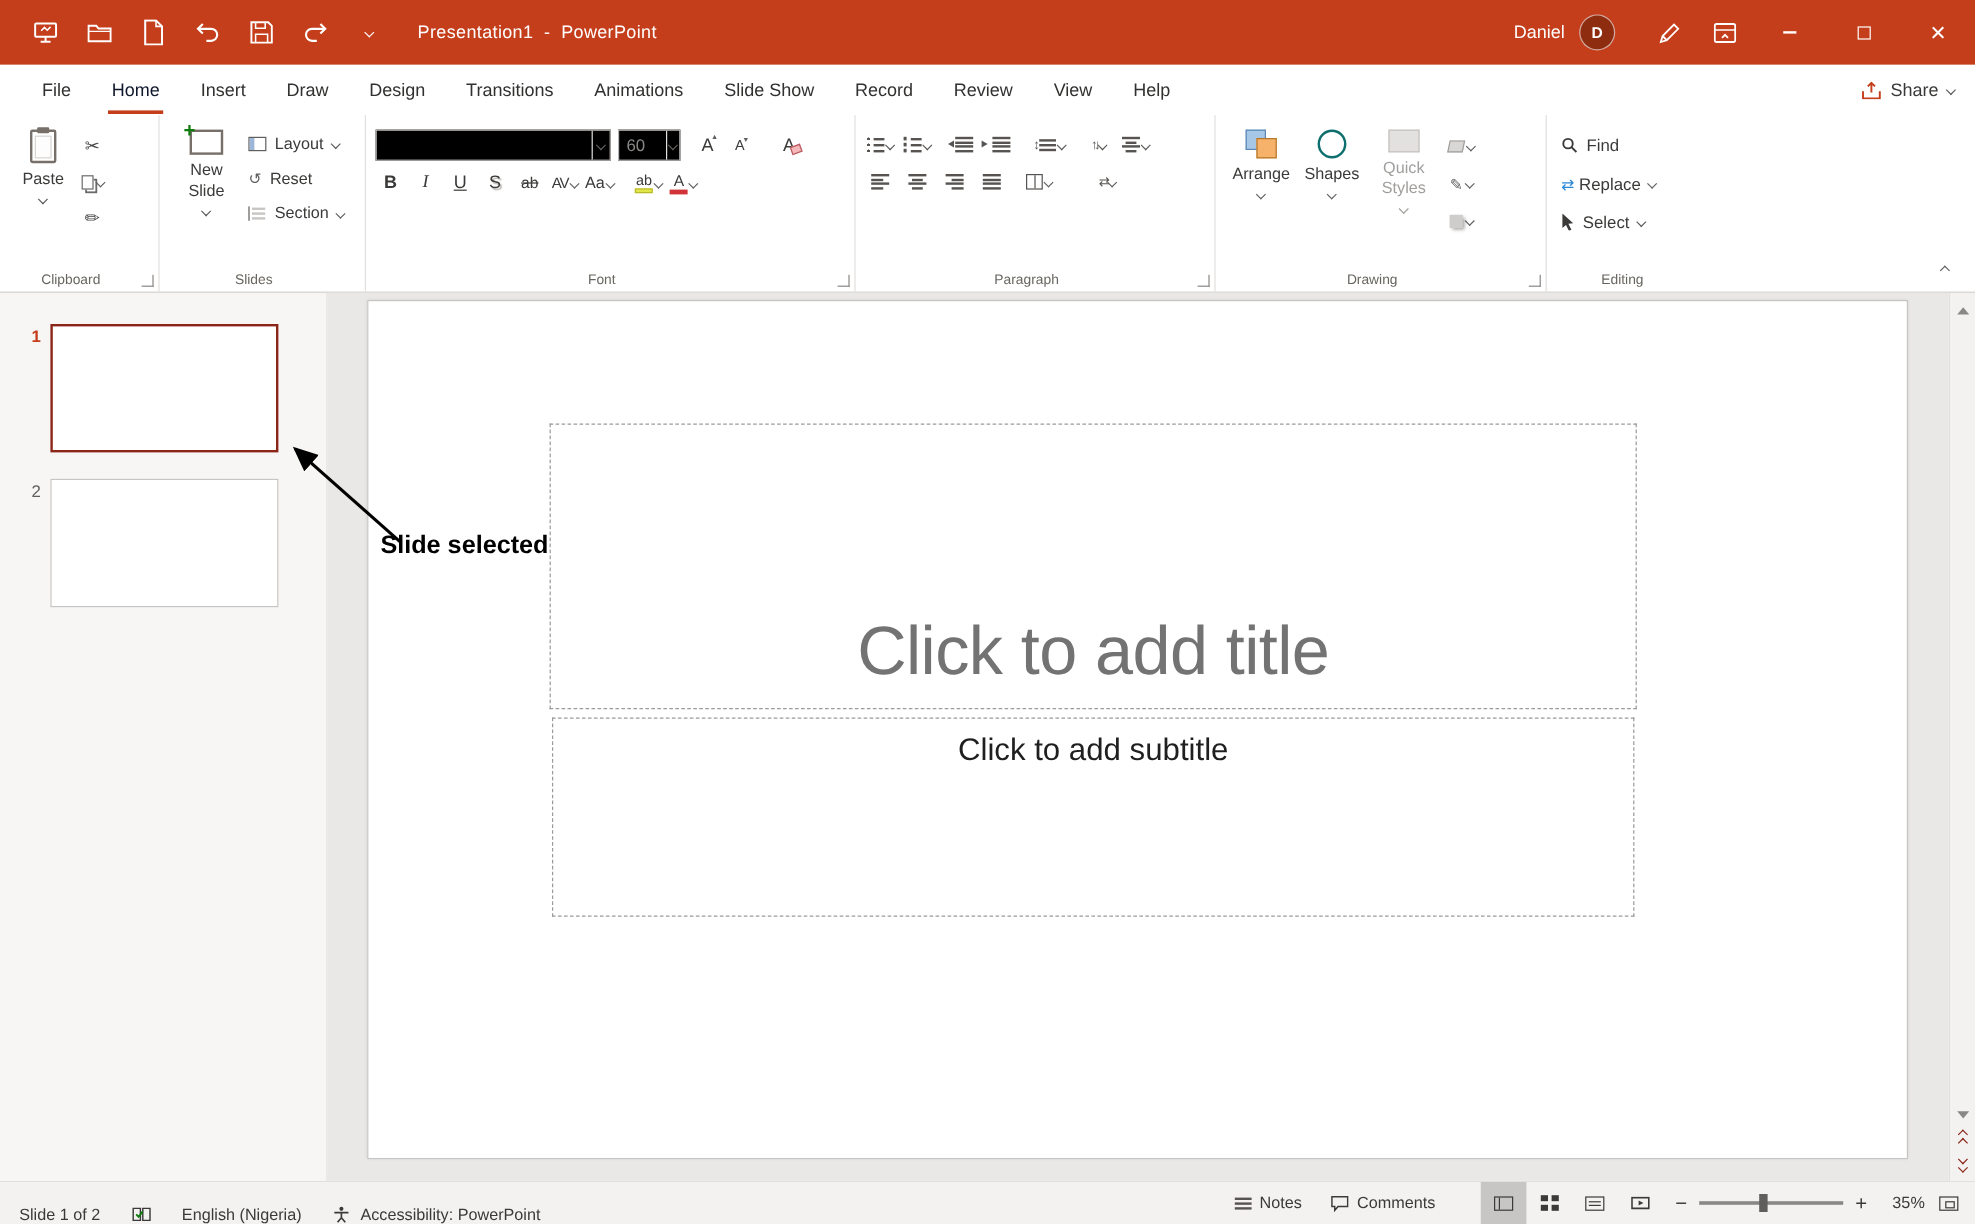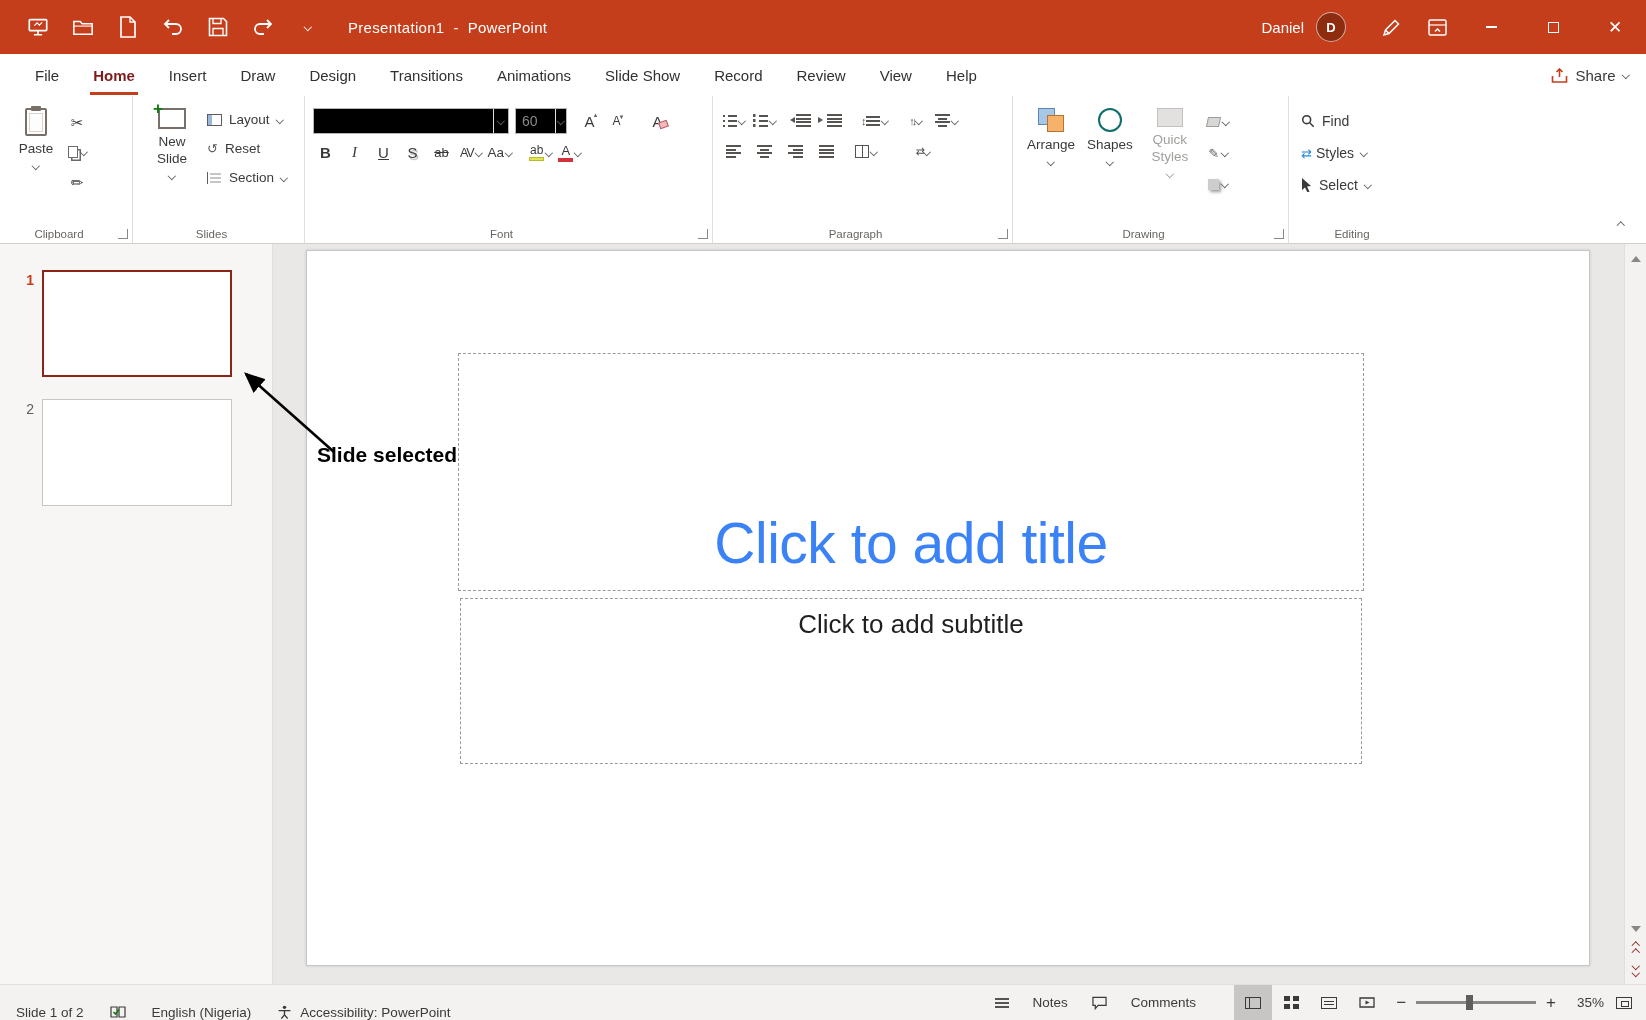--- a/index.html
+++ b/index.html
@@ -18,21 +18,21 @@
   .tb-avatar{width:30px;height:30px;border-radius:50%;background:#8e2c10;display:flex;align-items:center;justify-content:center;font-size:13px;font-weight:700;margin-right:22px;border:1px solid rgba(255,255,255,.6)}
   .tb-icon{width:46px;height:54px;display:flex;align-items:center;justify-content:center}
   .winbtn{width:62px;height:54px;display:flex;align-items:center;justify-content:center}
   .min-glyph{width:11px;height:1.5px;background:#fff}
   .max-glyph{width:11px;height:11px;border:1.4px solid #fff}
   .close-glyph{font-size:17px;line-height:1}
 
   
   .tabrow{height:42px;display:flex;align-items:stretch;background:#fff;padding-left:18px;position:relative}
   .tab{display:flex;align-items:center;padding:0 17px;font-size:15px;color:#323130;position:relative;cursor:default}
-  .tab.active{font-weight:700;color:#7f1d1d}
+  .tab.active{font-weight:400;color:#0f172a}
   .tab.active::after{content:"";position:absolute;left:14px;right:14px;bottom:1px;height:3px;background:#c43e1c}
   .share{position:absolute;right:18px;top:0;height:42px;display:flex;align-items:center;gap:7px;font-size:15px}
   .share svg{display:block}
 
   
   .ribbon{height:148px;border-bottom:1px solid #d2d0ce;display:flex;position:relative;background:#fff}
   .group{position:relative;border-right:1px solid #e1dfdd;padding:6px 6px 20px 8px;display:flex}
   .glabel{position:absolute;bottom:3px;left:0;right:14px;text-align:center;font-size:11.5px;color:#696661}
   .launcher{position:absolute;right:4px;bottom:4px;width:10px;height:10px;border-right:1.4px solid #8a8886;border-bottom:1.4px solid #8a8886}
   .bigbtn{display:flex;flex-direction:column;align-items:center;justify-content:flex-start;gap:5px;padding:6px 6px 2px;min-width:56px;font-size:13.5px;color:#3b3a39;background:none;border:none;cursor:default;font-family:inherit}
@@ -114,21 +114,21 @@
   .thumbs{width:273px;background:#f7f6f5;border-right:1px solid #e1dfdd;padding-top:26px}
   .thumb-row{display:flex;gap:8px;padding-left:18px;margin-bottom:22px}
   .tnum{width:16px;text-align:right;font-size:14px;color:#605e5c;padding-top:2px}
   .thumb-row.selected .tnum{color:#c43e1c;font-weight:700}
   .thumb{width:190px;height:107px;background:#fff;border:1px solid #c8c6c4}
   .thumb-row.selected .thumb{border:2.5px solid #8a2518}
   .canvas{flex:1;background:#e9e8e7;position:relative}
   .slide{position:absolute;left:33px;top:6px;width:1284px;height:716px;background:#fff;border:1px solid #c7c5c3;box-shadow:0 0 3px rgba(0,0,0,.12)}
   .ph{position:absolute;border:1.2px dashed #9a9a9a}
   .ph.title{left:151px;top:102px;width:906px;height:238px;display:flex;align-items:flex-end;justify-content:center;padding-bottom:14px}
-  .ph.title .txt{font-size:57px;font-weight:300;color:#3b82f6;letter-spacing:-.5px}
+  .ph.title .txt{font-size:57px;font-weight:300;color:#737373;letter-spacing:-.5px}
   .ph.subtitle{left:153px;top:347px;width:902px;height:166px;display:flex;justify-content:center;padding-top:10px}
   .ph.subtitle .txt{font-size:26px;color:#1f1f1f}
 
   
   .vscroll{width:22px;background:#f3f2f1;border-left:1px solid #e1dfdd;display:flex;flex-direction:column;align-items:center;padding:5px 0}
   .tri{width:0;height:0;border-left:5px solid transparent;border-right:5px solid transparent}
   .tri.up{border-bottom:6px solid #8a8886}
   .tri.down{border-top:6px solid #8a8886}
   .sbtn{height:20px;display:flex;align-items:center;justify-content:center;width:100%}
   .strack{flex:1}
@@ -137,21 +137,21 @@
 
   
   .annotation-layer{position:absolute;left:0;top:0;width:1646px;height:1020px;pointer-events:none}
   .annotation-text{position:absolute;left:317px;top:443px;font-size:21px;font-weight:700;color:#000}
 
   
   .statusbar{height:36px;background:#f3f2f1;border-top:1px solid #e1dfdd;display:flex;align-items:flex-end;font-size:13.5px;color:#3b3a39}
   .sb-left{display:flex;align-items:center;gap:26px;padding-left:16px}
   .sb-item{display:flex;align-items:center;gap:8px}
   .sb-right{margin-left:auto;display:flex;align-items:center;height:100%}
-  .sb-btn{display:flex;align-items:center;gap:24px;padding:0 12px;height:100%}
+  .sb-btn{display:flex;align-items:center;gap:7px;padding:0 12px;height:100%}
   .vbtn{width:38px;height:100%;display:flex;align-items:center;justify-content:center}
   .vbtn.active{background:#c8c6c4}
   .nv-icon{width:16px;height:12px;border:1.3px solid #3b3a39;position:relative}
   .nv-icon::before{content:"";position:absolute;left:3px;top:0;bottom:0;width:1.3px;background:#3b3a39}
   .ss-icon{width:15px;height:13px;background-image:linear-gradient(#3b3a39,#3b3a39),linear-gradient(#3b3a39,#3b3a39),linear-gradient(#3b3a39,#3b3a39),linear-gradient(#3b3a39,#3b3a39);background-repeat:no-repeat;background-size:6px 5px,6px 5px,6px 5px,6px 5px;background-position:0 0,100% 0,0 100%,100% 100%}
   .rv-icon{width:16px;height:12px;border:1.3px solid #3b3a39;position:relative}
   .rv-icon::before{content:"";position:absolute;left:2px;top:3px;right:2px;height:1.3px;background:#3b3a39;box-shadow:0 3px 0 #3b3a39}
   .zoomwrap{display:flex;align-items:center;gap:10px;padding:0 10px}
   .ztrack{width:120px;height:2.5px;background:#8a8886;position:relative}
   .zthumb{position:absolute;left:42%;top:-6px;width:7px;height:15px;background:#605e5c}
@@ -463,21 +463,21 @@
     <div style="display:flex;flex-direction:column;gap:2px;padding-top:4px">
       <button class="erow">
         <svg width="14" height="14" viewBox="0 0 16 16" fill="none" stroke="#3b3a39" stroke-width="1.8">
             <circle cx="6.5" cy="6.5" r="4.5"></circle>
             <path d="M10 10l4.5 4.5"></path>
           </svg>
         <span>Find</span>
       </button>
       <button class="erow">
         <span class="updown" style="color:#2b88d8;font-size:13px">⇄</span>
-        <span>Styles</span>
+        <span>Replace</span>
         <i class="chev"></i>
       </button>
       <button class="erow">
         <svg width="11" height="14" viewBox="0 0 11 14">
             <path d="M1 0l9 8-4 .5 2.5 5-2 1-2.5-5L1 12z" fill="#3b3a39"></path>
           </svg>
         <span>Select</span>
         <i class="chev"></i>
       </button>
     </div>

